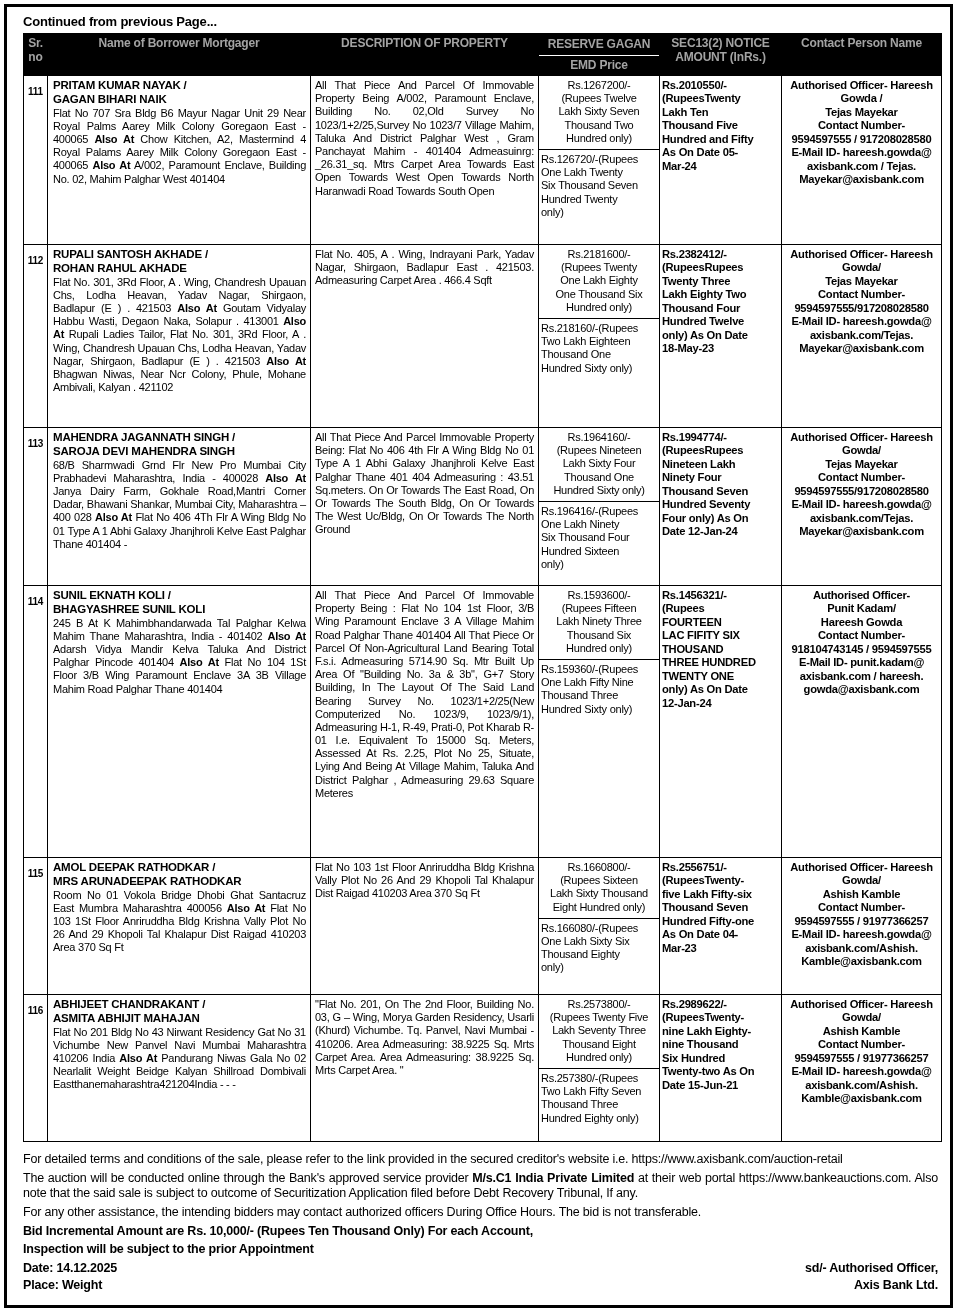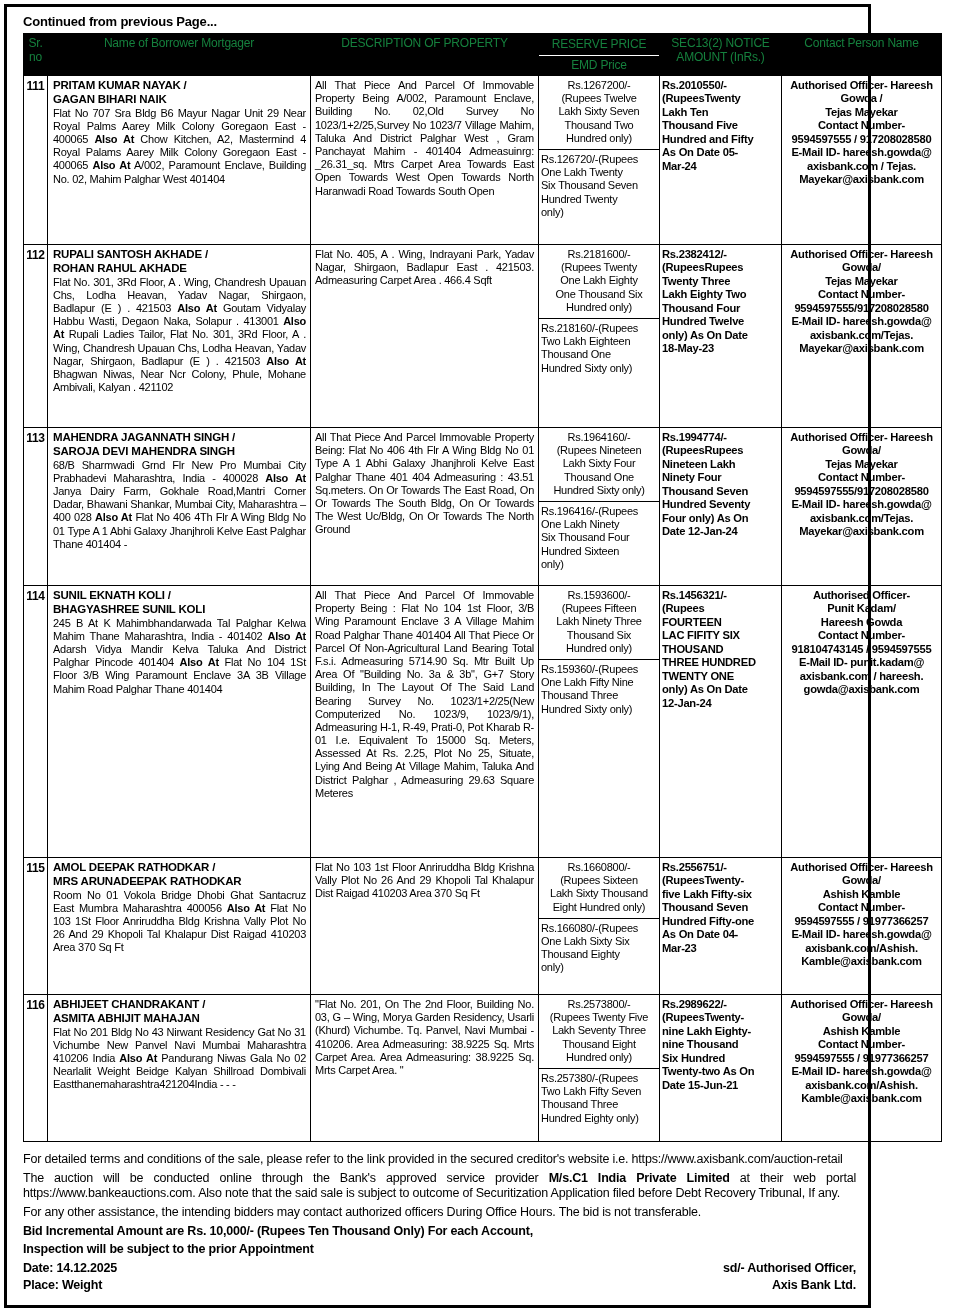--- a/index.html
+++ b/index.html
@@ -3,21 +3,21 @@
 <meta charset="utf-8">
 <style>
   * { margin:0; padding:0; box-sizing:border-box; }
   html,body { background:#fff; }
   body {
     width:957px; height:1312px;
     font-family:"Liberation Sans", sans-serif;
     color:#000;
   }
   .page {
-    width:867px; height:1304px;
+    width:949px; height:1304px;
     margin:4px;
     border:3px solid #000;
     padding:5px 10px 8px 14px;
     background:#fff;
   }
   .continued {
     font-size:13px; font-weight:bold; letter-spacing:-0.2px;
     padding:2px 0 4px 2px;
   }
   table.main {
@@ -32,44 +32,44 @@
     overflow:hidden;
   }
   col.c-sr      { width:24px; }
   col.c-name    { width:263px; }
   col.c-desc    { width:228px; }
   col.c-reserve { width:121px; }
   col.c-sec13   { width:122px; }
   col.c-contact { width:160px; }
 
   thead th {
-    background:#000; color:#15803d;
-    font-size:12px; font-weight:normal;
+    background:#000; color:#a3a3a3;
+    font-size:12px; font-weight:bold;
     text-align:center; vertical-align:middle;
     border-color:#999;
     padding:2px 1px;
     letter-spacing:-0.2px;
     height:40px;
   }
   thead th.th-reserve { padding:0; }
   .reserve-head-top {
     border-bottom:1.5px solid #fff;
     padding:3px 1px 4px;
   }
   .reserve-head-bottom { padding:2px 1px 3px; }
   .prelines { white-space:pre-line; }
 
   td {
     font-size:11px;
     line-height:1.2;
     letter-spacing:-0.25px;
   }
   td.sr {
-    font-weight:bold; text-align:center; font-size:12px;
-    padding-top:3px;
+    font-weight:bold; text-align:center; font-size:10px;
+    padding-top:10px;
   }
   td.name { padding:3px 4px 3px 5px; }
   .borrower-name { font-weight:bold; font-size:11.5px; letter-spacing:-0.2px; }
   .addr { text-align:justify; }
   .addr b { font-weight:bold; }
   td.desc { padding:3px 4px; text-align:justify; }
   td.reserve { padding:0; }
   .reserve-top { padding:3px 2px 4px; text-align:center; }
   .reserve-bottom { border-top:1.5px solid #000; padding:3px 2px; }
   td.sec13 {
@@ -112,21 +112,21 @@
         <col class="c-sec13">
         <col class="c-contact">
     </colgroup>
     <thead>
       <tr>
         <th class="prelines">Sr.
 no</th>
         <th>Name of Borrower Mortgager</th>
         <th>DESCRIPTION OF PROPERTY</th>
         <th class="th-reserve">
-          <div class="reserve-head-top">RESERVE PRICE</div>
+          <div class="reserve-head-top">RESERVE GAGAN</div>
           <div class="reserve-head-bottom">EMD Price</div>
         </th>
         <th class="prelines">SEC13(2) NOTICE
 AMOUNT (InRs.)</th>
         <th>Contact Person Name</th>
       </tr>
     </thead>
     <tbody>
       <tr class="r111">
         <td class="sr">111</td>

